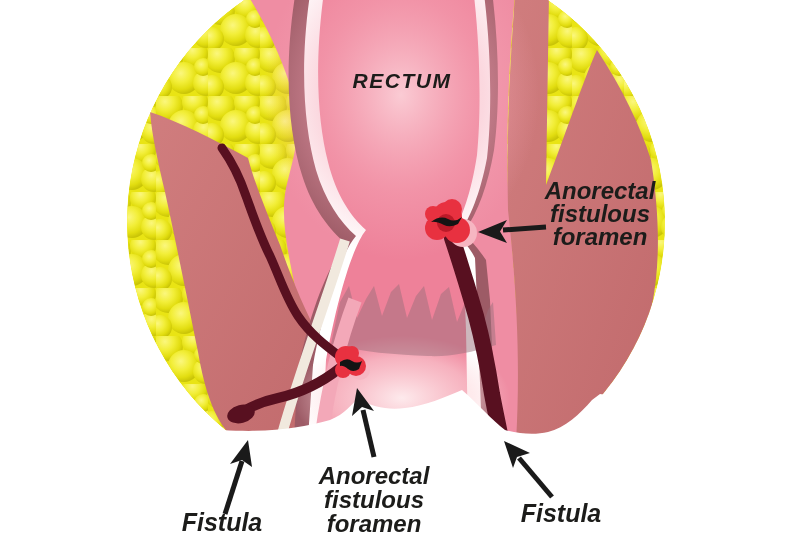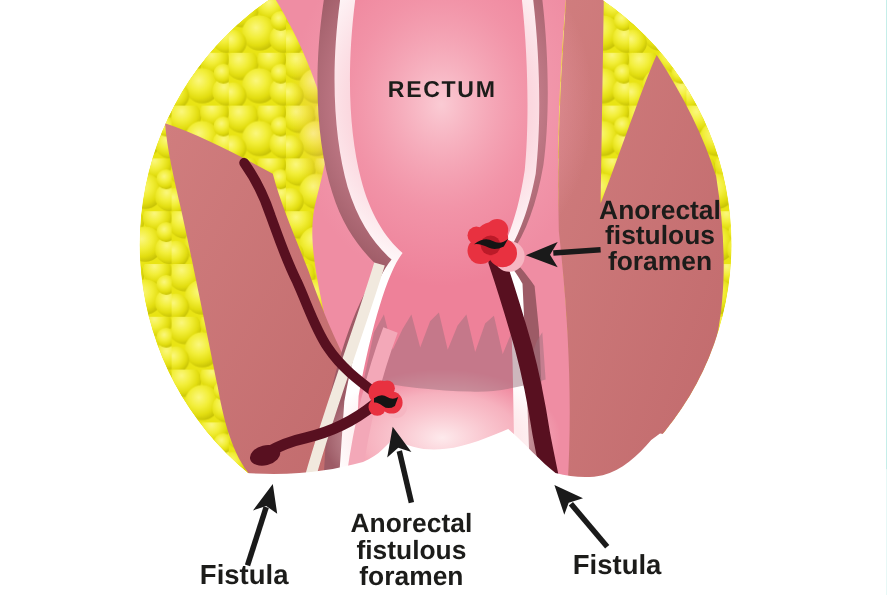--- a/index.html
+++ b/index.html
@@ -1,17 +1,17 @@
 <!DOCTYPE html>
 <html><head>
 <meta charset="utf-8">
 <style>
   html,body{margin:0;padding:0;background:#ffffff;}
-  .stage{position:relative;width:806px;height:541px;overflow:hidden;background:#14b8a6;
-         font-family:"Liberation Sans", sans-serif;}
+  .stage{position:relative;width:806px;height:541px;overflow:hidden;background:#bef264;
+         font-family:"Liberation Sans", sans-serif;font-style:italic;}
   svg{display:block;}
   .lbl{font-family:"Liberation Sans", sans-serif;font-weight:bold;fill:#1c1c1a;}
   .lbl-rectum{font-size:21px;letter-spacing:1.5px;}
   .lbl-big{font-size:24px;}
   .lbl-fistula{font-size:25px;}
 </style>
 </head>
 <body>
 
 <div class="stage">

